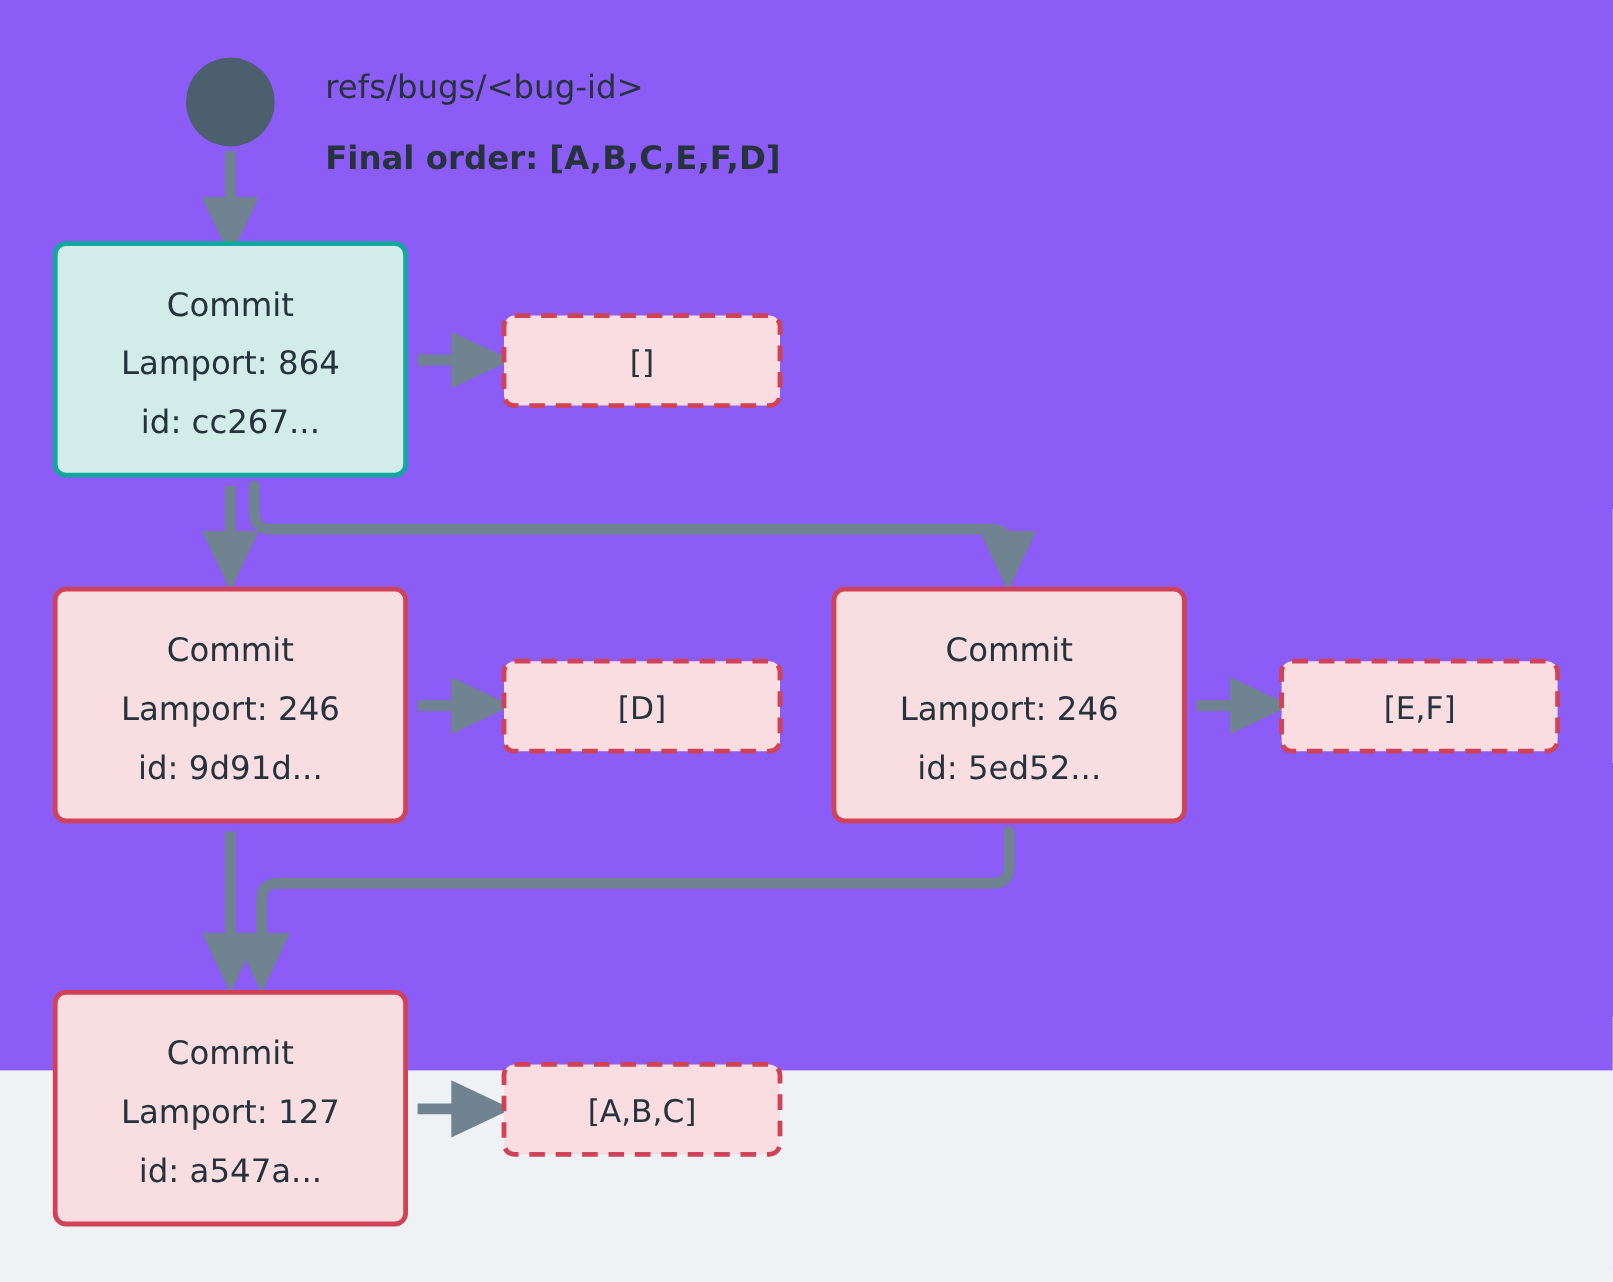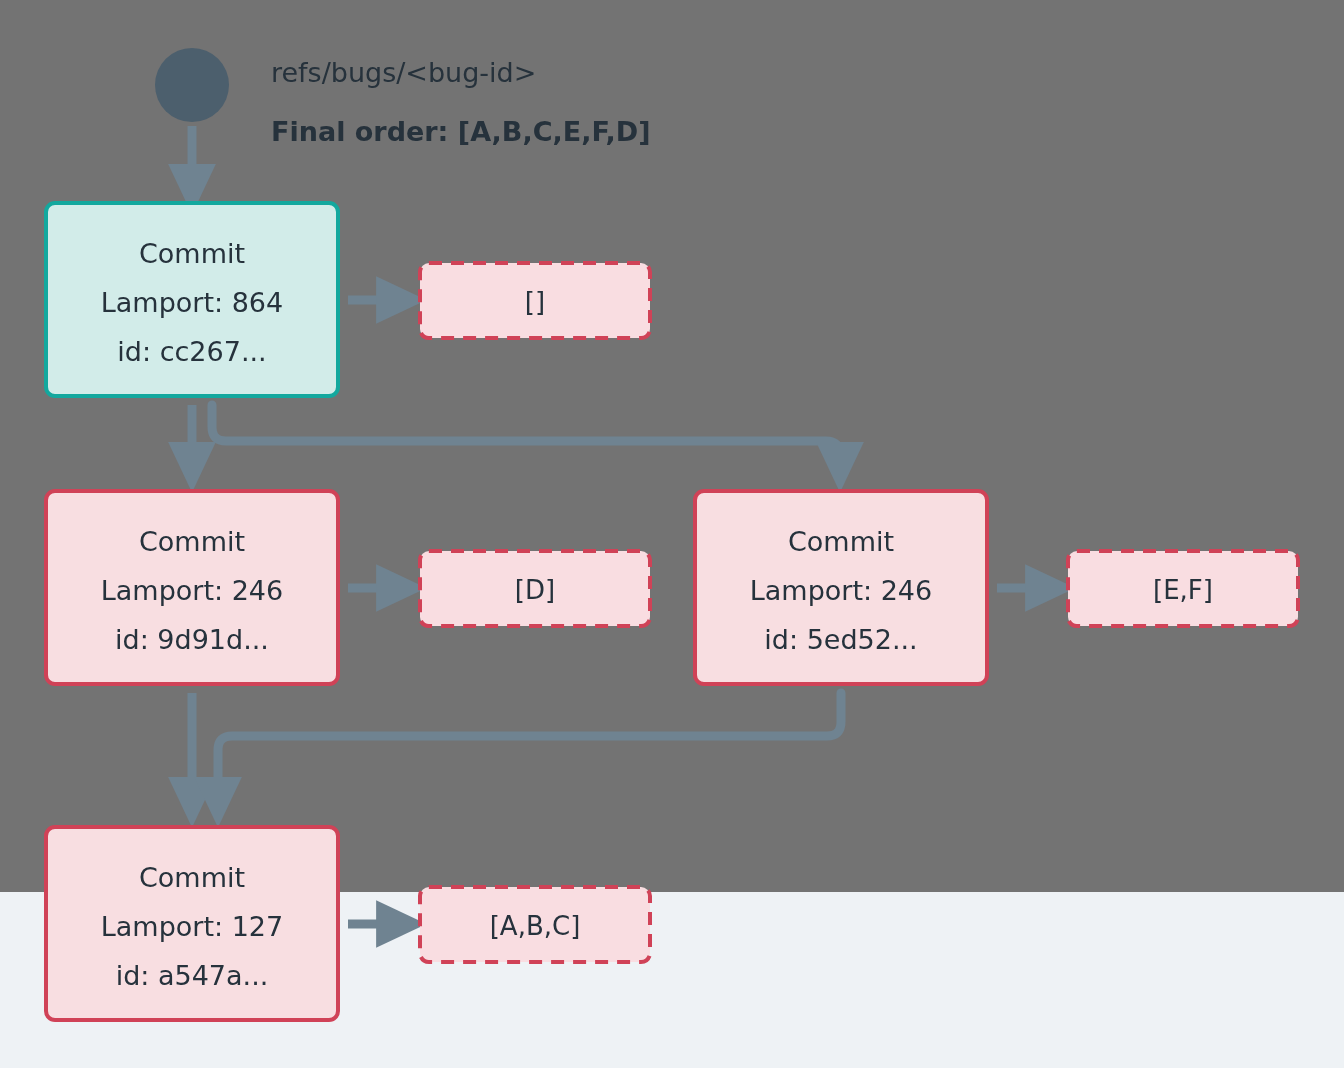--- a/index.html
+++ b/index.html
@@ -10,21 +10,21 @@
   body {
     width: 1344px;
     height: 1068px;
     font-family: "DejaVu Sans", sans-serif;
     overflow: hidden;
   }
   #diagram-root {
     position: relative;
     width: 1344px;
     height: 892px;
-    background: #737373;
+    background: #8b5cf6;
   }
   svg#diagram-svg {
     position: absolute;
     top: 0;
     left: 0;
     width: 1344px;
     height: 1068px;
     display: block;
   }
   .node-text {

